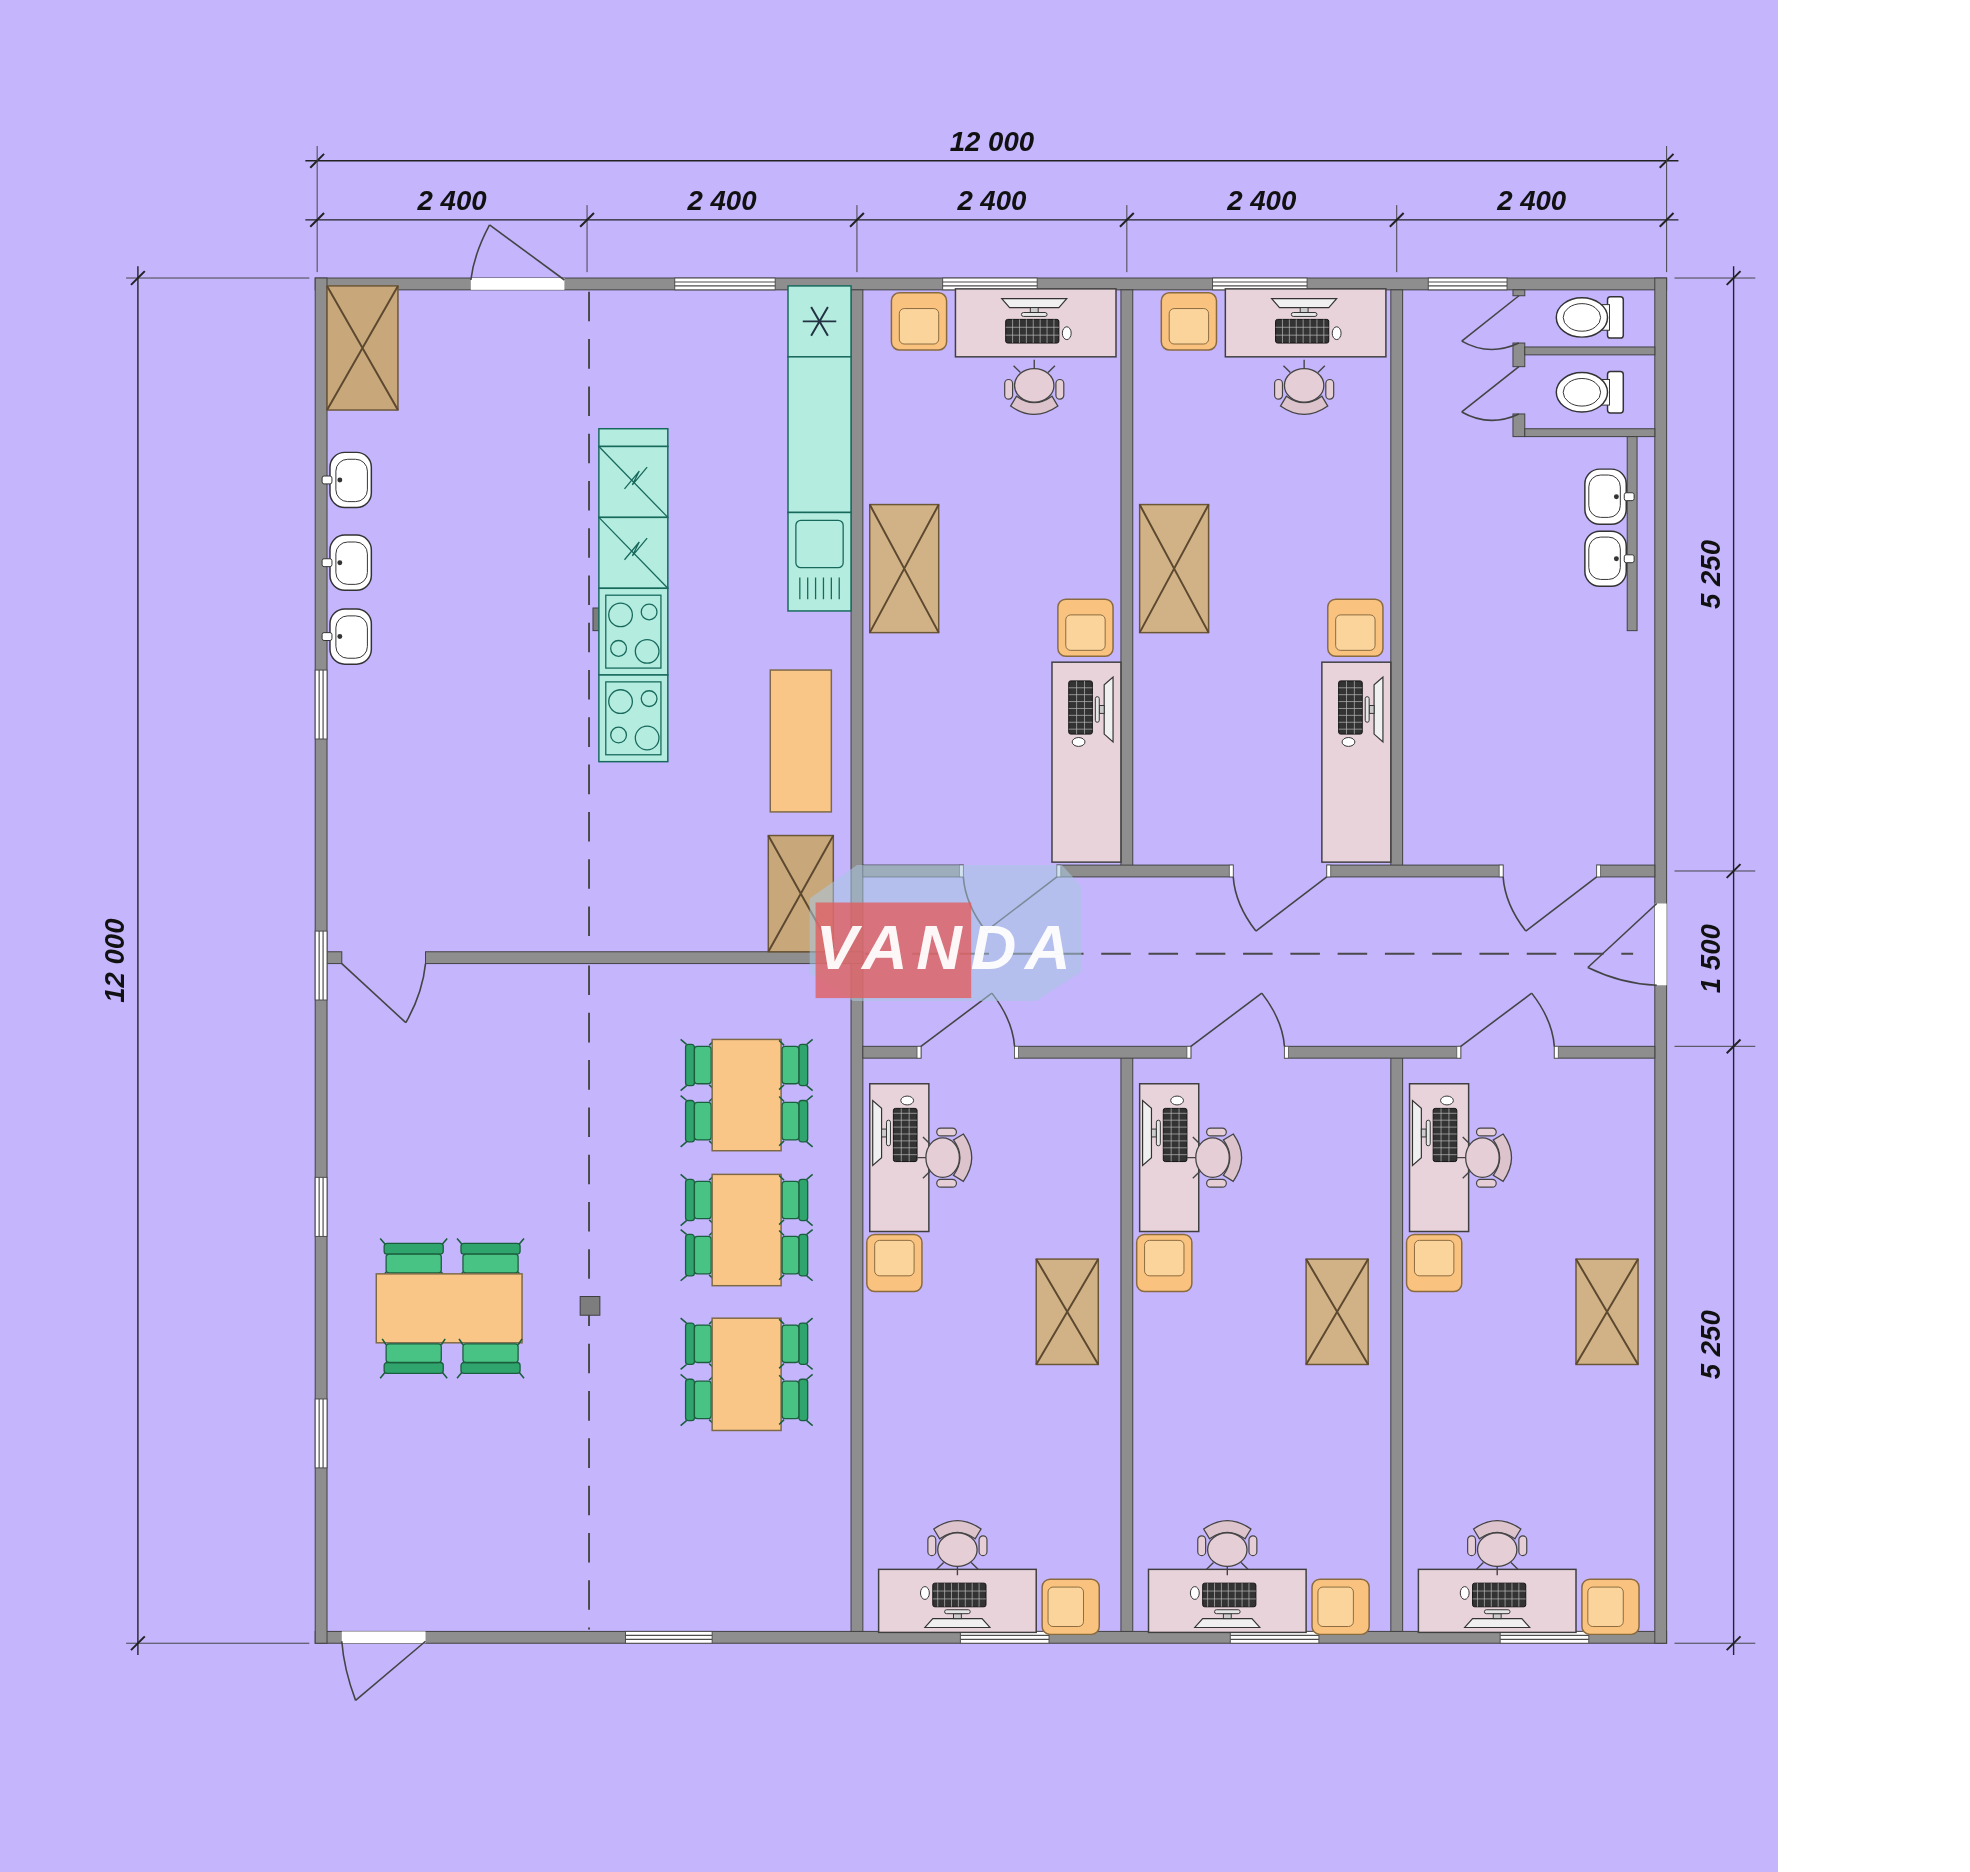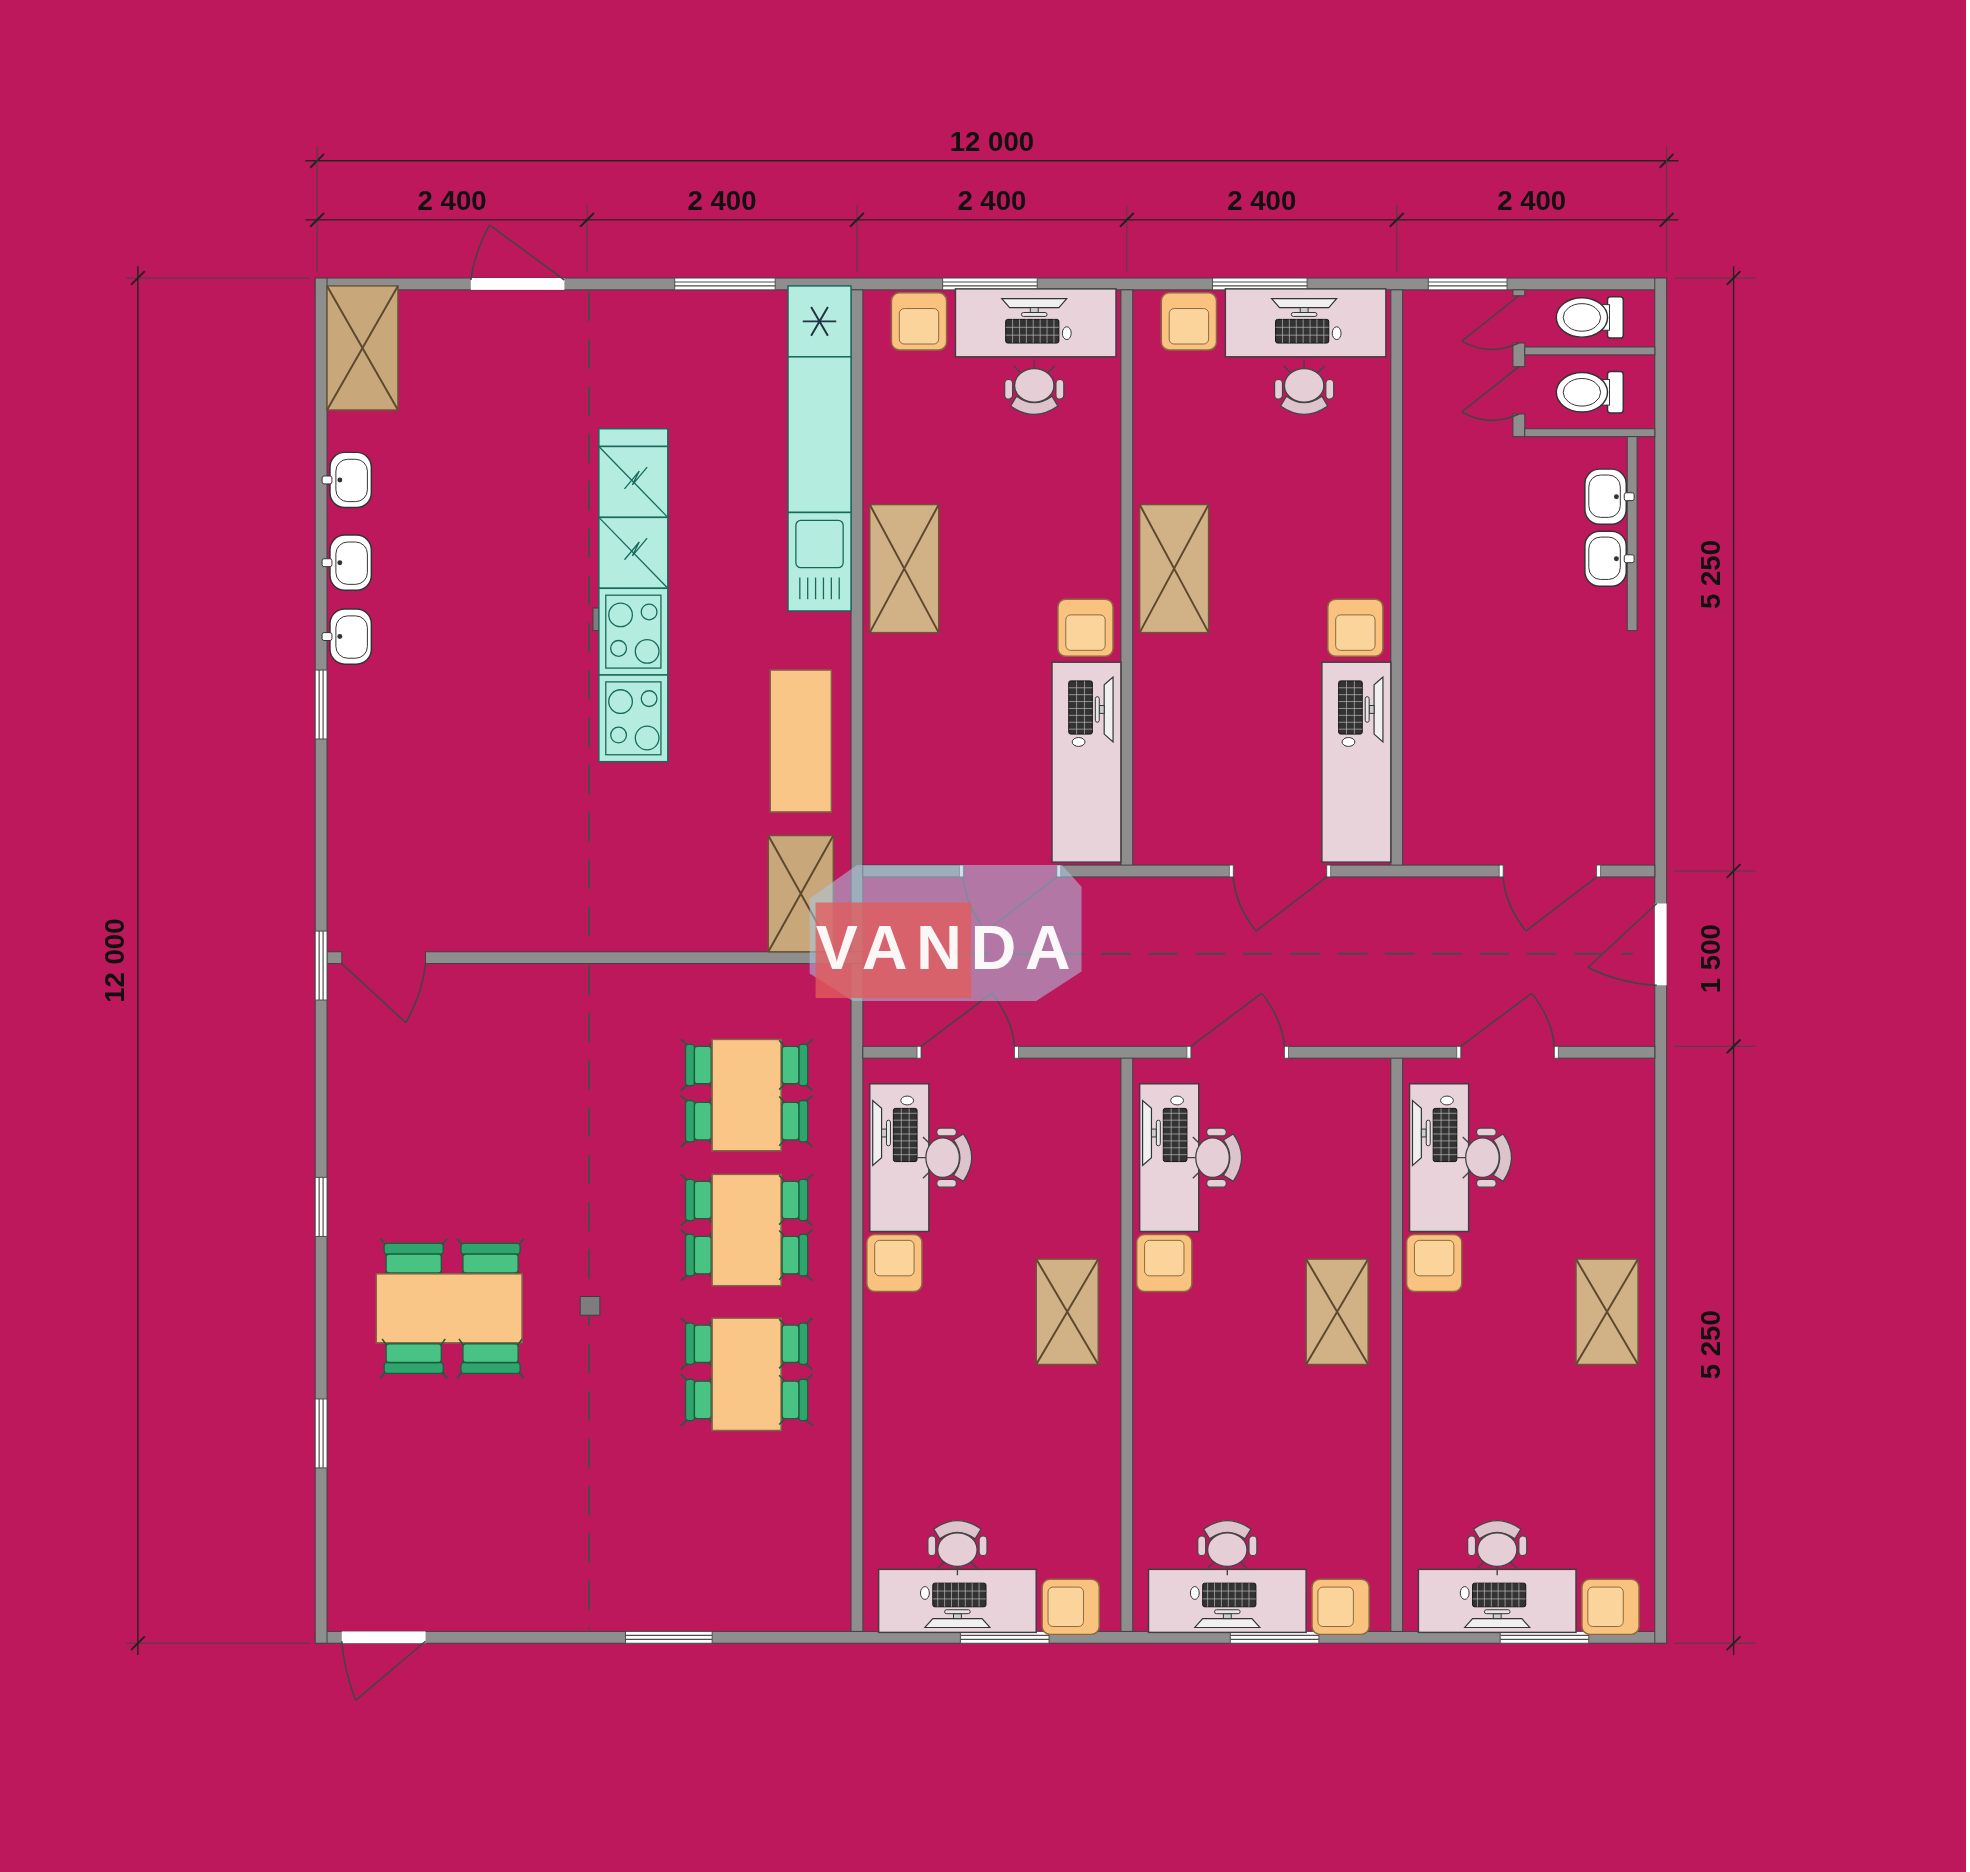--- a/index.html
+++ b/index.html
@@ -1,17 +1,17 @@
 <!DOCTYPE html>
 <html><head>
 <meta charset="utf-8">
 <style>
   html,body{margin:0;padding:0;background:#ffffff;}
-  .page{width:1966px;height:1873px;position:relative;background:#be185d;
-        font-family:"Liberation Sans",sans-serif;}
+  .page{width:1778px;height:1873px;position:relative;background:#c4b5fd;
+        font-family:"Liberation Sans",sans-serif;font-style:italic;}
   svg{display:block}
   text.dim{font-family:"Liberation Sans",sans-serif;font-size:28px;font-weight:700;fill:#111;}
   text.brand{font-family:"Liberation Sans",sans-serif;font-size:64px;font-weight:700;
              letter-spacing:9px;opacity:.95;}
   .wall{fill:#8e8e8e;stroke:#414141;stroke-width:1;}
   .winline{stroke:#4d4d4d;stroke-width:1.2;}
   .door{stroke:#444;stroke-width:1.6;fill:none;}
   .dash{stroke:#4a4a4a;stroke-width:2;fill:none;stroke-dasharray:30 18;}
   .dimln{stroke:#222;stroke-width:1.4;}
   .tick{stroke:#222;stroke-width:2;}

